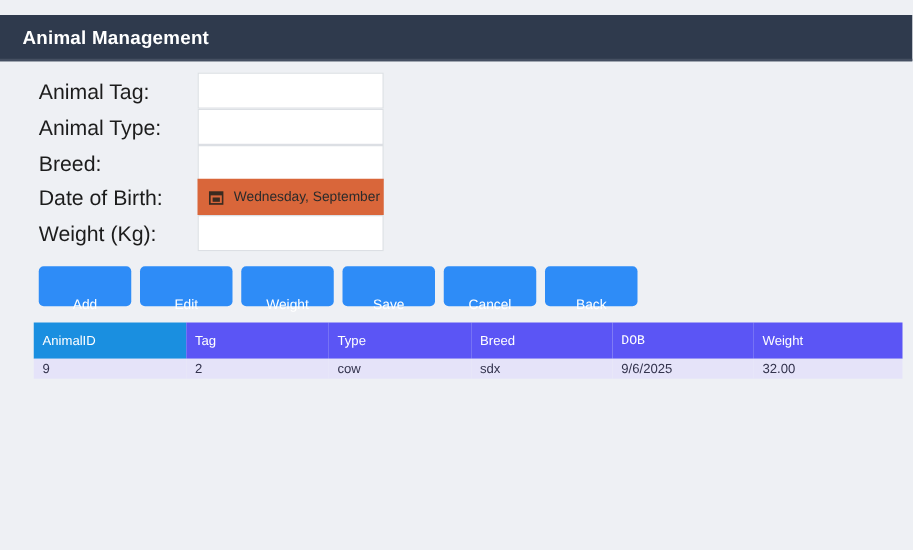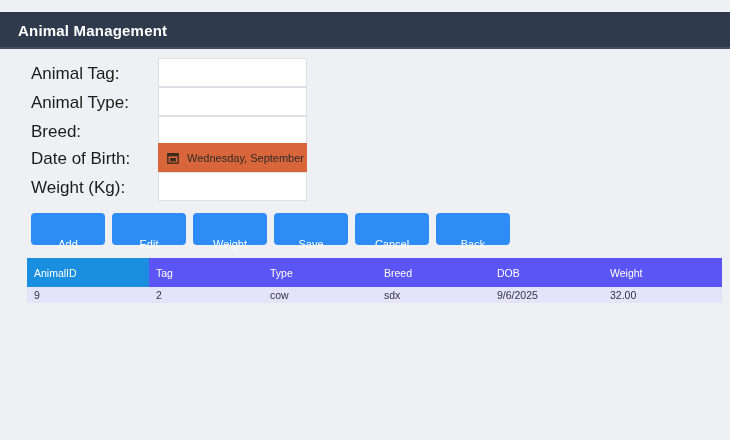--- a/index.html
+++ b/index.html
@@ -211,21 +211,21 @@
     <button class="action-btn">Back</button>
   </div>
 
 <table id="grid">
   <thead>
     <tr>
         <th class="selected" style="width: 115px;">AnimalID</th>
         <th style="width: 107px;">Tag</th>
         <th style="width: 107px;">Type</th>
         <th style="width: 106px;">Breed</th>
-        <th style="width: 106px;">DOB</th>
+        <th style="width: 106px; font-family: Liberation Mono, monospace;">DOB</th>
         <th style="width: 112px;">Weight</th>
       </tr>
   </thead>
   <tbody>
       <tr>
         <td>9</td>
         <td>2</td>
         <td>cow</td>
         <td>sdx</td>
         <td>9/6/2025</td>

